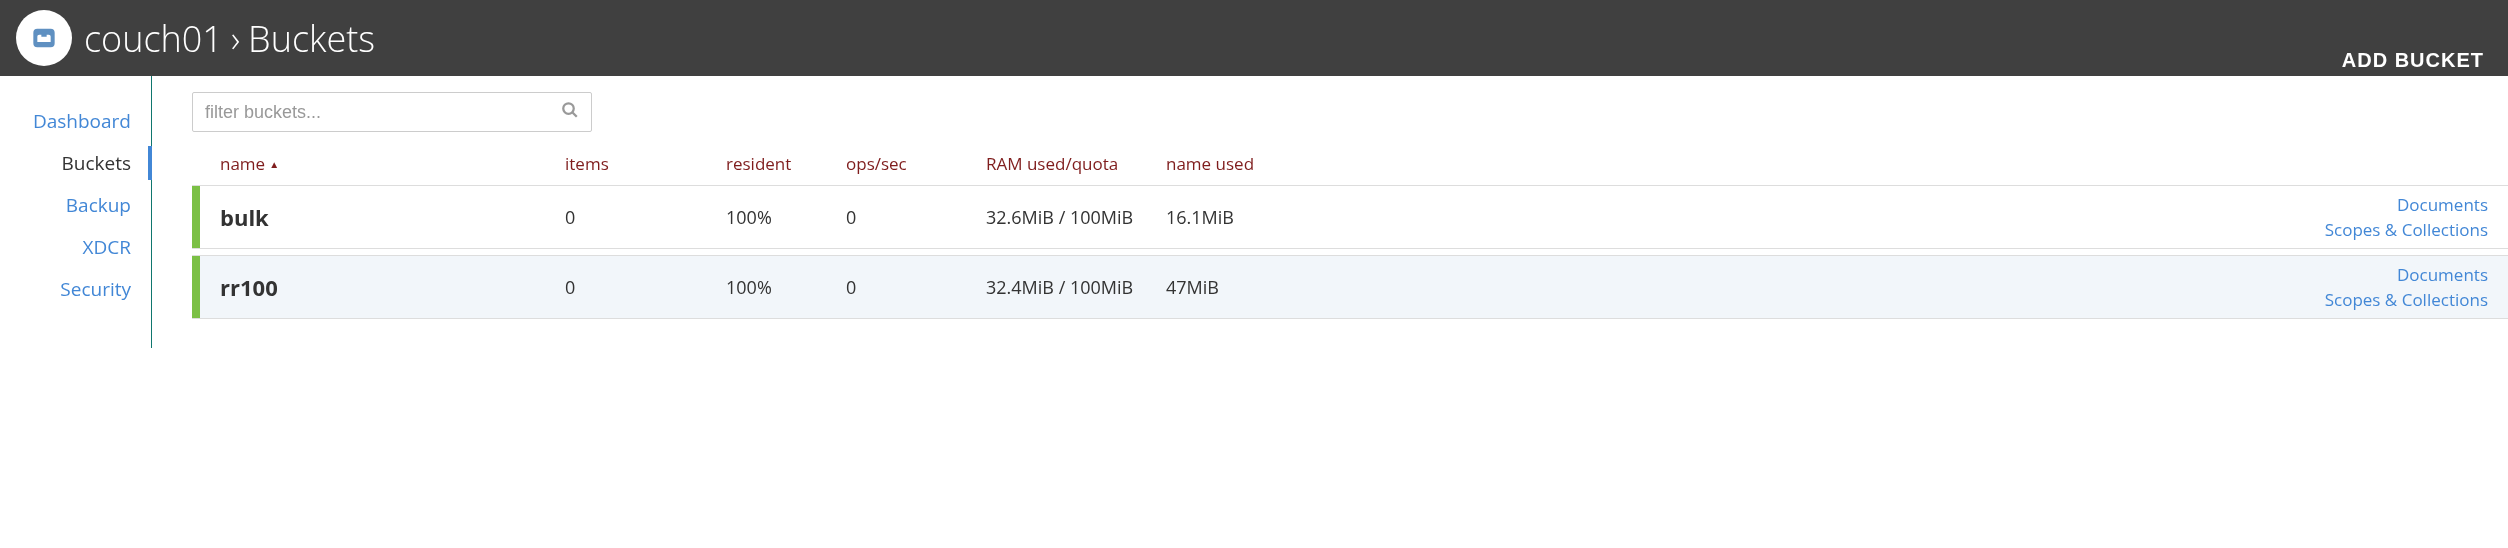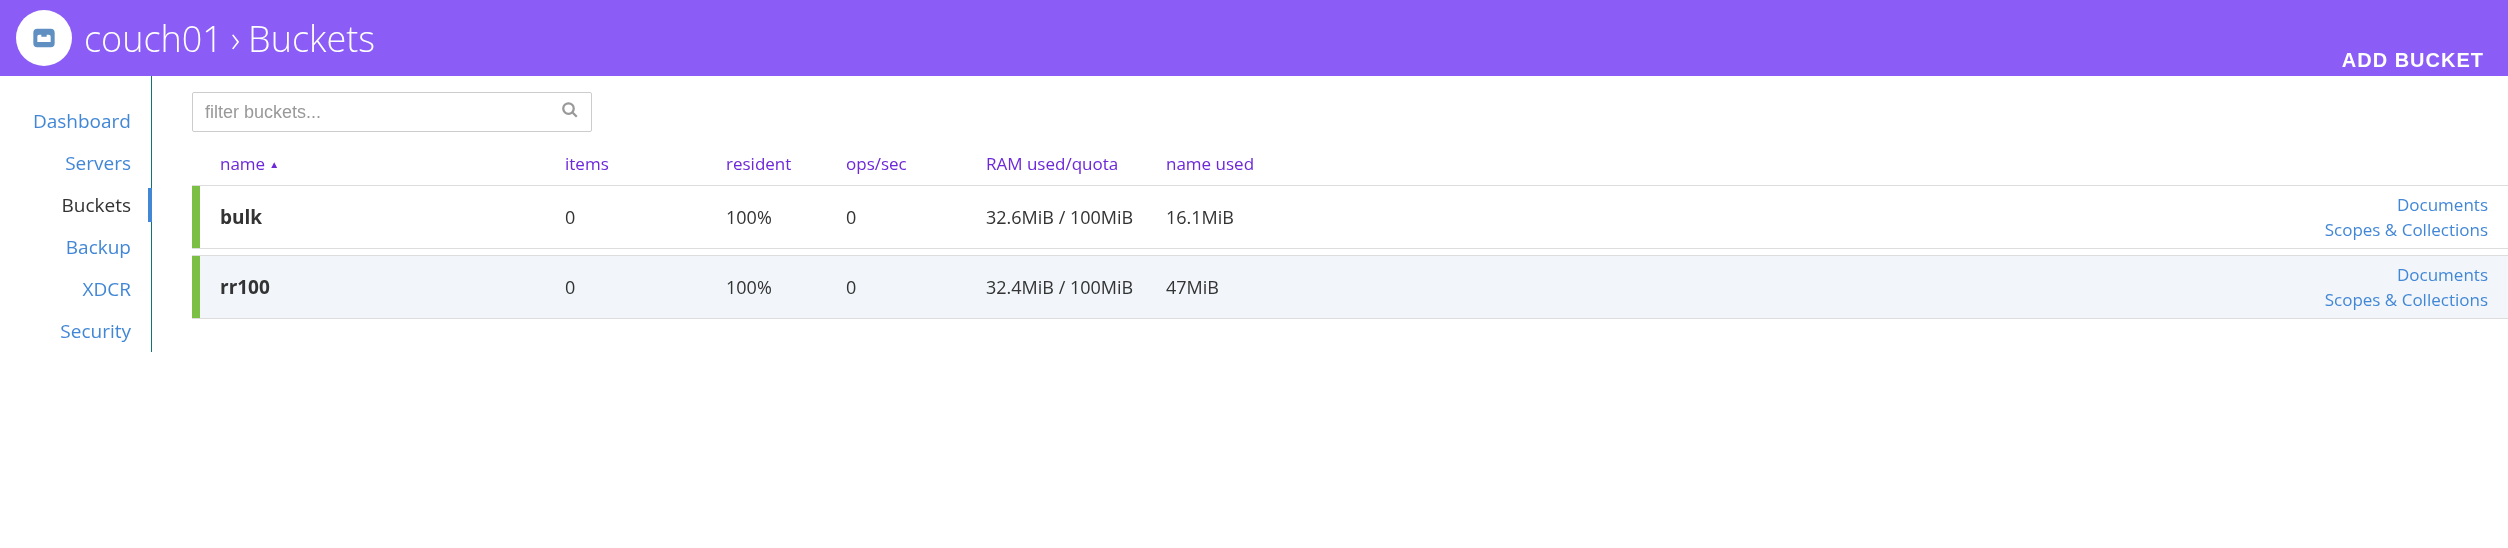--- a/index.html
+++ b/index.html
@@ -6,21 +6,21 @@
       margin: 0;
       padding: 0;
       box-sizing: border-box;
     }
     body {
       font-family: -apple-system, BlinkMacSystemFont, "Segoe UI", "Open Sans", sans-serif;
       background: #fff;
       color: #333;
     }
     .header {
-      background: #8b5cf6;
+      background: #404040;
       height: 76px;
       display: flex;
       align-items: center;
       padding: 0 24px 0 16px;
       justify-content: space-between;
     }
     .header-left {
       display: flex;
       align-items: center;
       gap: 12px;
@@ -121,21 +121,21 @@
       color: #999;
     }
     .search-icon {
       color: #999;
       flex-shrink: 0;
     }
     .table-header {
       display: flex;
       padding: 8px 0 10px 28px;
       font-size: 17px;
-      color: #6d28d9;
+      color: #7f1d1d;
     }
     .col-name { width: 345px; display: flex; align-items: center; gap: 4px; }
     .col-items { width: 130px; }
     .col-resident { width: 120px; margin-left: 31px; }
     .col-ops { width: 140px; }
     .col-ram { width: 180px; }
     .col-disk { width: 175px; }
     .col-actions { flex: 1; text-align: right; padding-right: 20px; }
     .sort-arrow {
       font-size: 10px;
@@ -157,21 +157,21 @@
     .status-bar {
       width: 8px;
       align-self: stretch;
       background: #7bc045;
       margin-right: 20px;
       flex-shrink: 0;
     }
     .bucket-name {
       width: 345px;
       font-weight: 700;
-      font-size: 19px;
+      font-size: 22px;
       color: #333;
     }
     .bucket-cell {
       font-size: 18px;
       color: #333;
     }
     .row-actions {
       flex: 1;
       text-align: right;
       padding-right: 20px;
@@ -201,21 +201,20 @@
       <span class="breadcrumb-sep">›</span>
       <span>Buckets</span>
     </div>
   </div>
   <button class="add-bucket">ADD BUCKET</button>
 </div>
 
 <div class="content">
   <nav class="sidebar" id="sidebar">
       <div class="sidebar-item">Dashboard</div>
-      <div class="sidebar-item">Servers</div>
       <div class="sidebar-item active">Buckets</div>
       <div class="sidebar-item">Backup</div>
       <div class="sidebar-item">XDCR</div>
       <div class="sidebar-item">Security</div>
     </nav>
 
   <div class="main">
     <div class="filter-box">
       <input class="filter-input" type="text" placeholder="filter buckets..." style="">
       <span class="search-icon">

